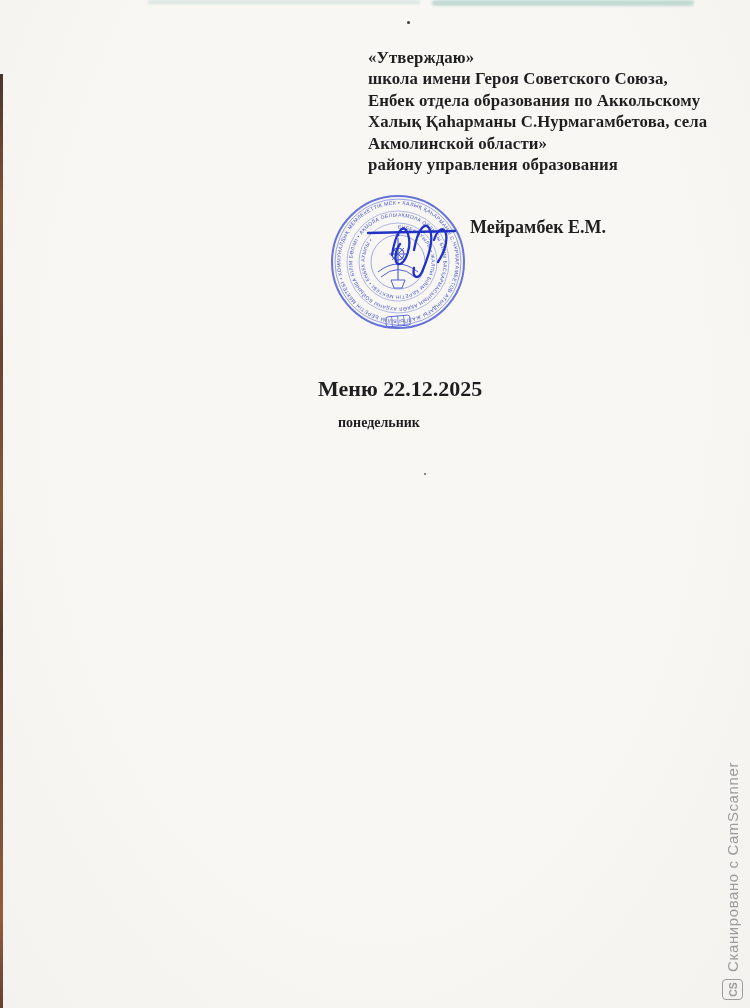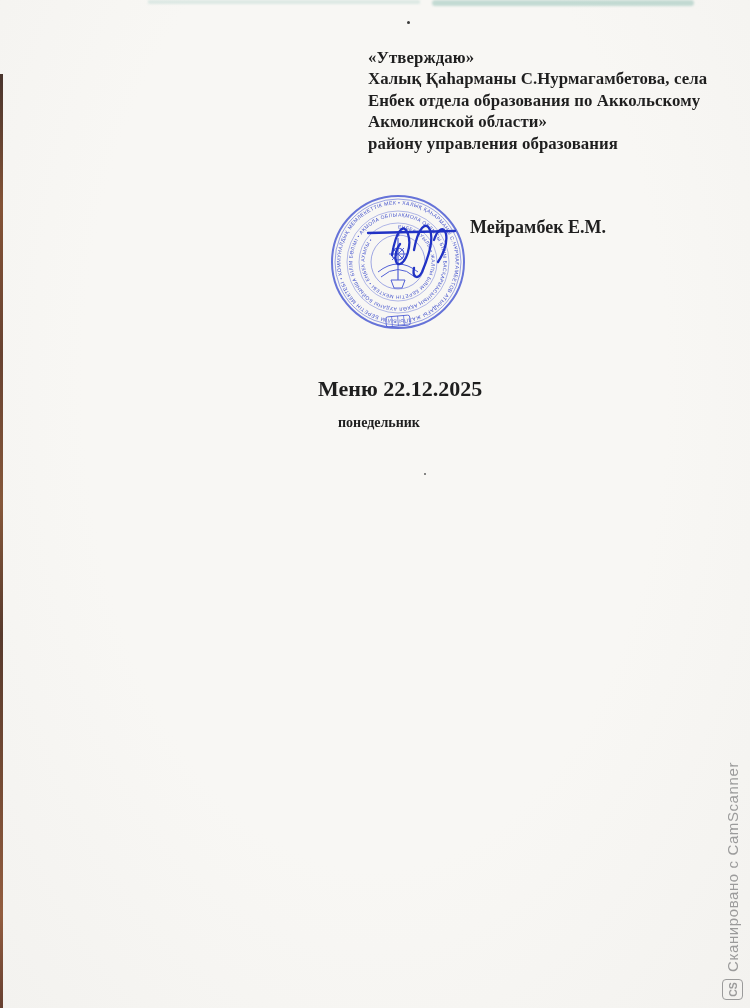--- a/index.html
+++ b/index.html
@@ -64,22 +64,23 @@
 <div class="page">
 
   <div class="edge-strip"></div>
   <div class="smudge s1"></div>
   <div class="smudge s2"></div>
   <div class="speck p1"></div>
   <div class="speck p2"></div>
 
   <div class="approval doc-text">
     <div class="line">«Утверждаю»</div>
+    <div class="line">школа имени Героя Советского Союза,</div>
+    <div class="line">Енбек отдела образования по Аккольскому</div>
     <div class="line">Халық Қаһарманы С.Нурмагамбетова, села</div>
-    <div class="line">Енбек отдела образования по Аккольскому</div>
     <div class="line">Акмолинской области»</div>
     <div class="line">району управления образования</div>
   </div>
 
   <div class="signer doc-text">Мейрамбек Е.М.</div>
 
   <svg class="stamp" viewBox="0 0 140 140">
     <defs>
       <path id="rO" d="M 70 12.5 a 57.5 57.5 0 1 1 -0.1 0" fill="none"></path>
       <path id="rM" d="M 70 24.5 a 45.5 45.5 0 1 1 -0.1 0" fill="none"></path>

